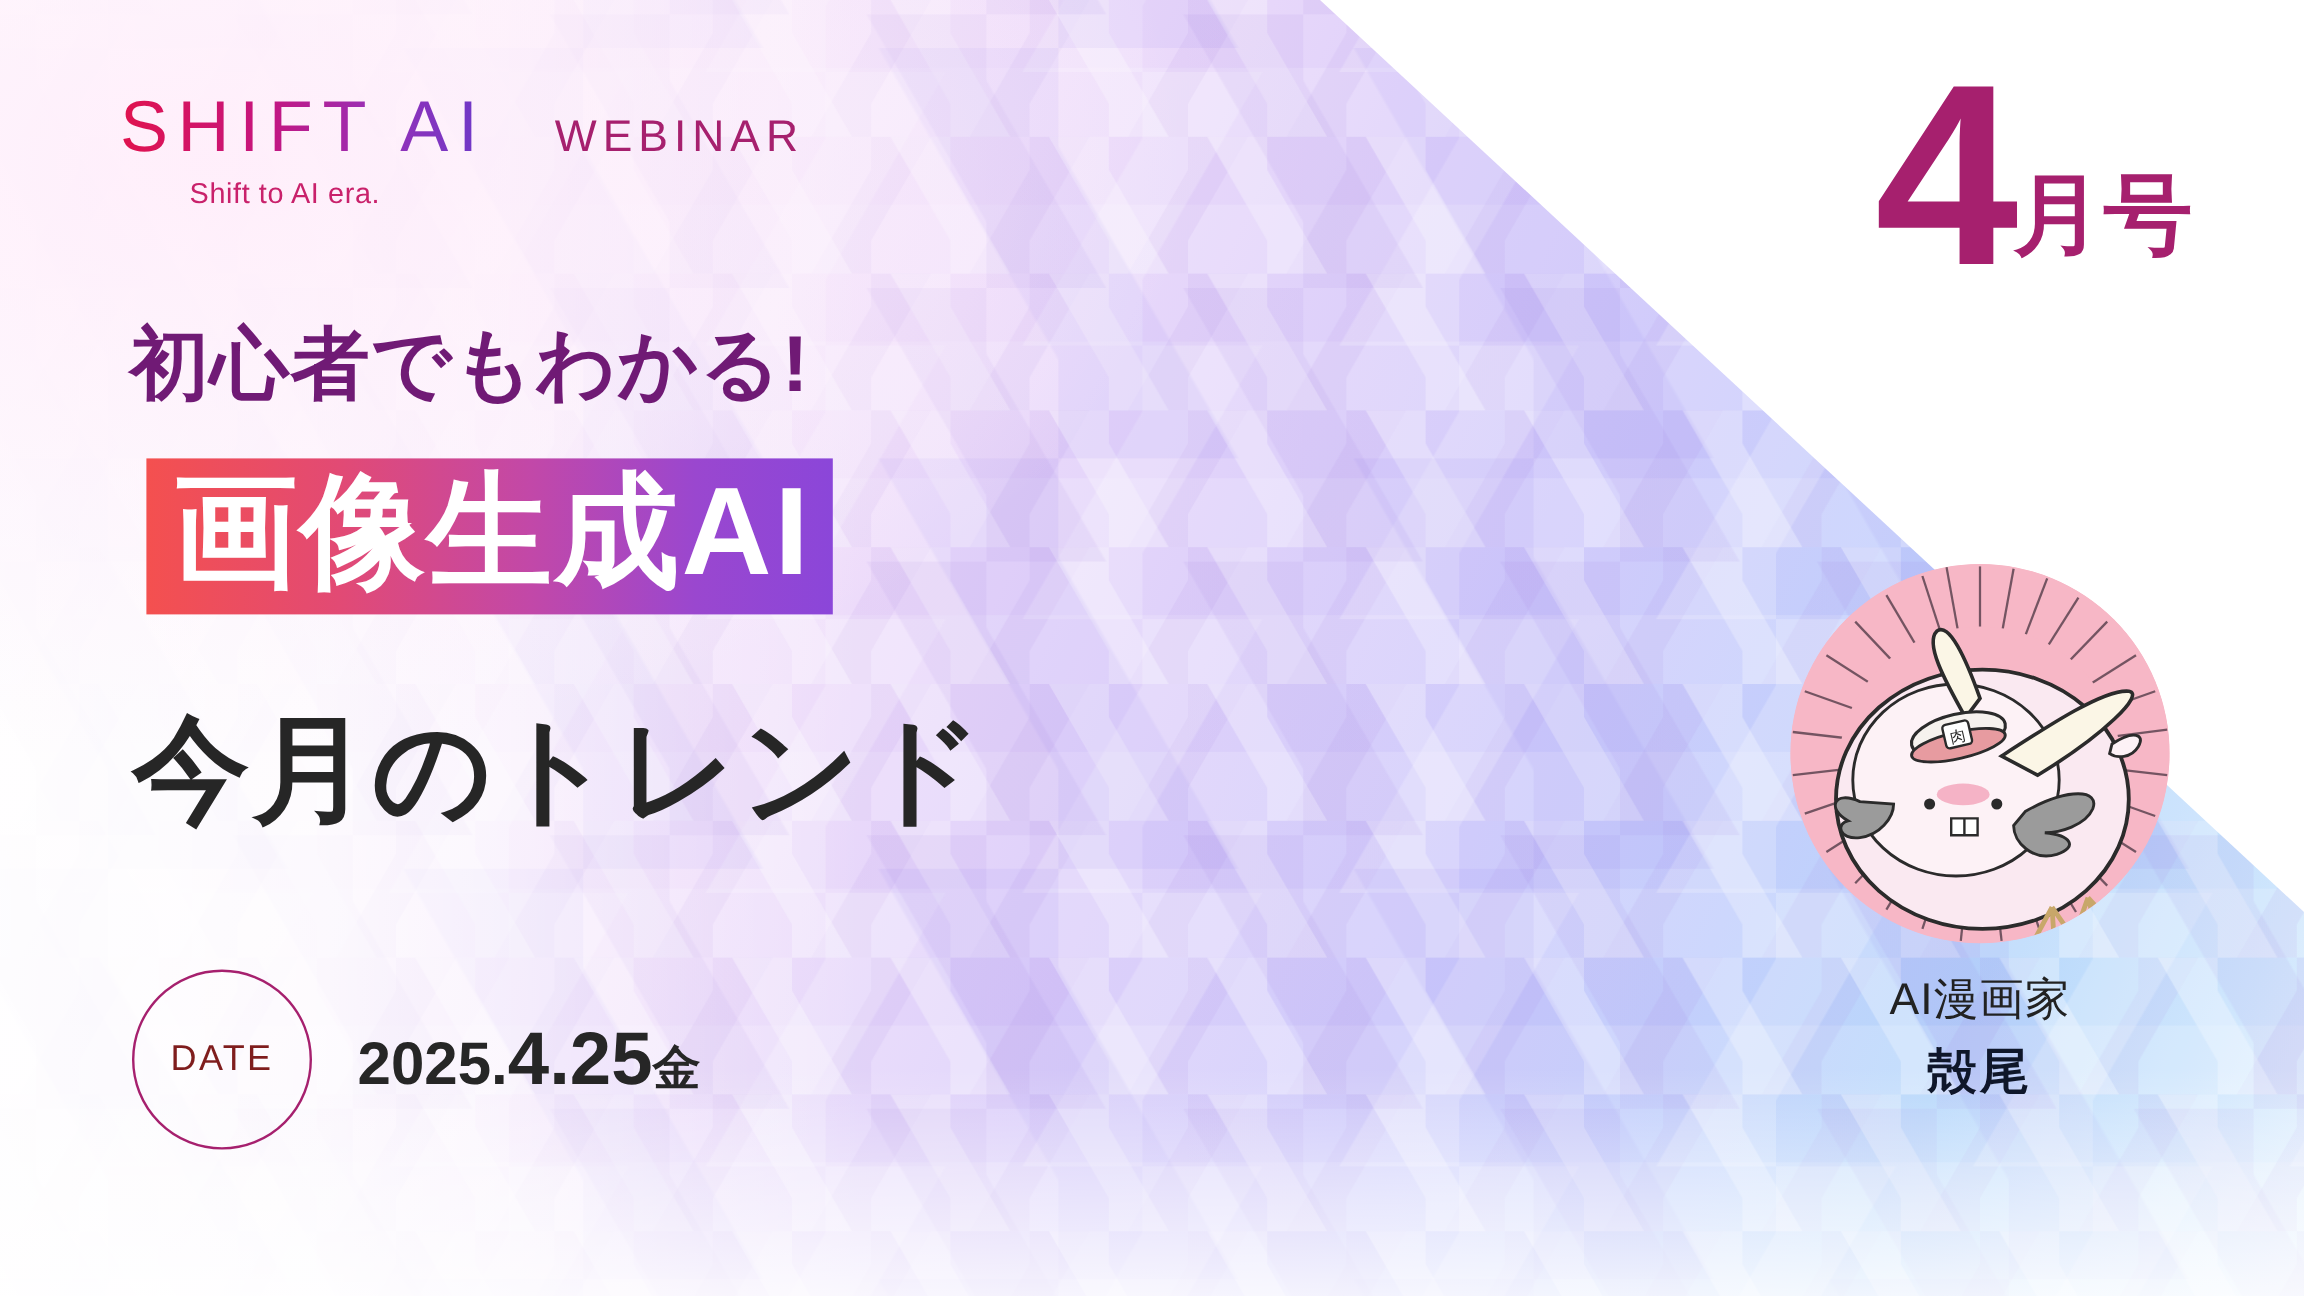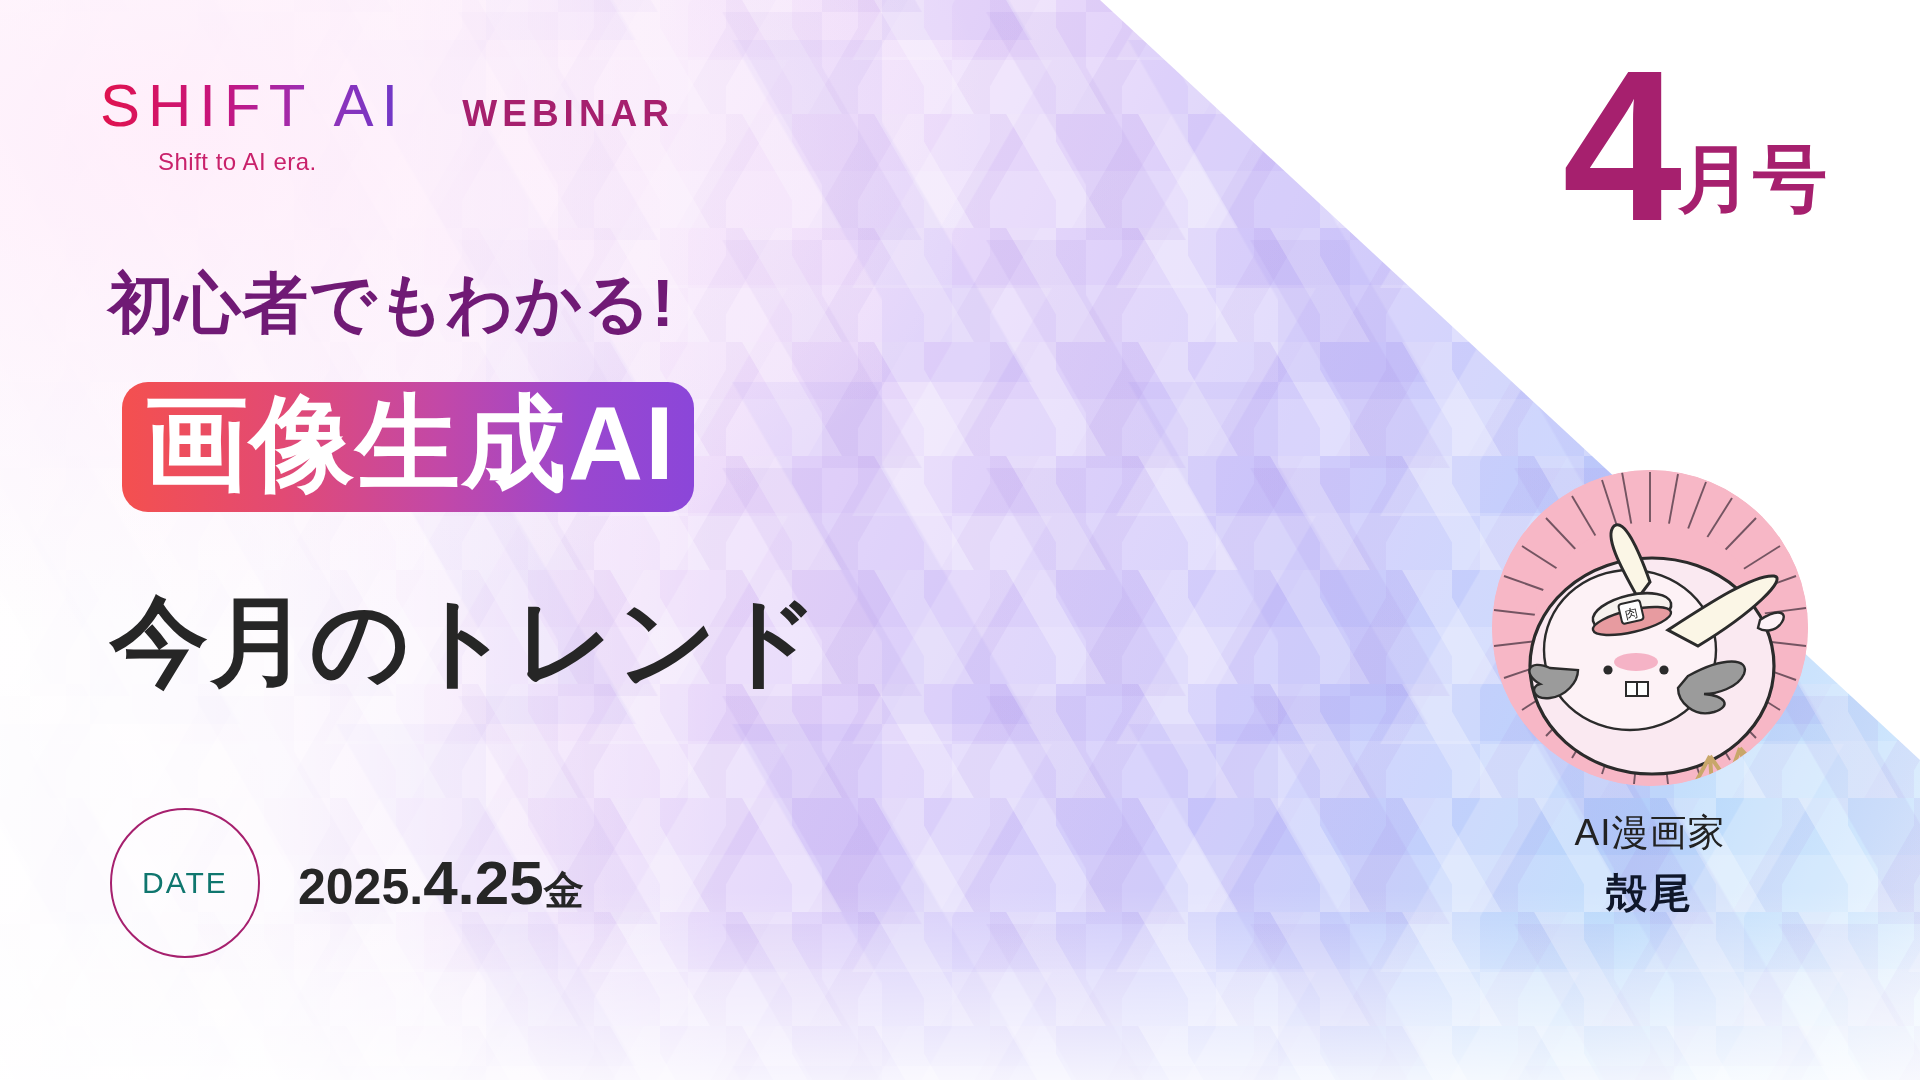--- a/index.html
+++ b/index.html
@@ -49,39 +49,39 @@
   .bg-bottom-fade{position:absolute;left:0;bottom:0;width:1920px;height:190px;
     background:linear-gradient(0deg,rgba(255,255,255,.80) 0%,rgba(255,255,255,0) 100%);}
 
   
   .logo-block{position:absolute;left:100px;top:76px;}
   .logo-row{display:flex;align-items:flex-end;gap:56px;}
   .logo-mark{font-size:60px;letter-spacing:8px;font-weight:400;line-height:1;
     background:linear-gradient(90deg,#e0134e 0%,#c5157f 40%,#9a2fb5 68%,#6c39c9 100%);
     -webkit-background-clip:text;background-clip:text;color:transparent;
     font-family:"Liberation Sans","DejaVu Sans",sans-serif;}
-  .logo-webinar{font-size:37px;letter-spacing:5px;color:#a6206e;font-weight:700;line-height:1;padding-bottom:4px;}
+  .logo-webinar{font-size:37px;letter-spacing:5px;color:#a6206e;font-weight:400;line-height:1;padding-bottom:4px;}
   .logo-tag{margin-top:12px;margin-left:58px;font-size:24px;letter-spacing:.5px;color:#c9216b;font-weight:400;}
 
   
   .head1{position:absolute;left:108px;top:270px;font-size:66px;font-weight:700;color:#701a75;
     letter-spacing:1px;line-height:1;white-space:nowrap;}
   .head-box{position:absolute;left:122px;top:382px;padding:6px 18px 14px 22px;
     background:linear-gradient(90deg,#f4504f 0%,#e24a74 28%,#c248a8 56%,#9a47cf 80%,#8b46d9 100%);
-    line-height:1;border-radius:26px;}
+    line-height:1;}
   .head-box span{font-size:104px;font-weight:700;color:#ffffff;letter-spacing:2px;white-space:nowrap;
     display:inline-block;line-height:1.06;}
   .head3{position:absolute;left:110px;top:592px;font-size:98px;font-weight:700;color:#262626;
     letter-spacing:2px;line-height:1;white-space:nowrap;}
 
   
   .date-wrap{position:absolute;left:110px;top:808px;display:flex;align-items:center;gap:38px;}
   .date-circle{width:146px;height:146px;border:2.5px solid #a6206e;border-radius:50%;
     display:flex;align-items:center;justify-content:center;}
-  .date-circle span{font-size:30px;letter-spacing:2px;color:#0f766e;font-weight:400;}
+  .date-circle span{font-size:30px;letter-spacing:2px;color:#7f1d1d;font-weight:400;}
   .date-text{color:#262626;}
   .date-line1{font-size:50px;font-weight:700;letter-spacing:0;line-height:1.1;white-space:nowrap;text-align:center;}
   .date-line1 .big{font-size:62px;}
   .date-line1 .dow{font-size:40px;}
   .date-line2{font-size:50px;font-weight:700;line-height:1.18;letter-spacing:0;white-space:nowrap;}
 
   
   .issue{position:absolute;right:92px;top:60px;display:flex;align-items:flex-end;color:#a6206e;}
   .issue-num{font-size:215px;font-weight:700;line-height:.80;letter-spacing:-4px;}
   .issue-suffix{font-size:74px;font-weight:700;line-height:1;padding-bottom:16px;letter-spacing:1px;}

